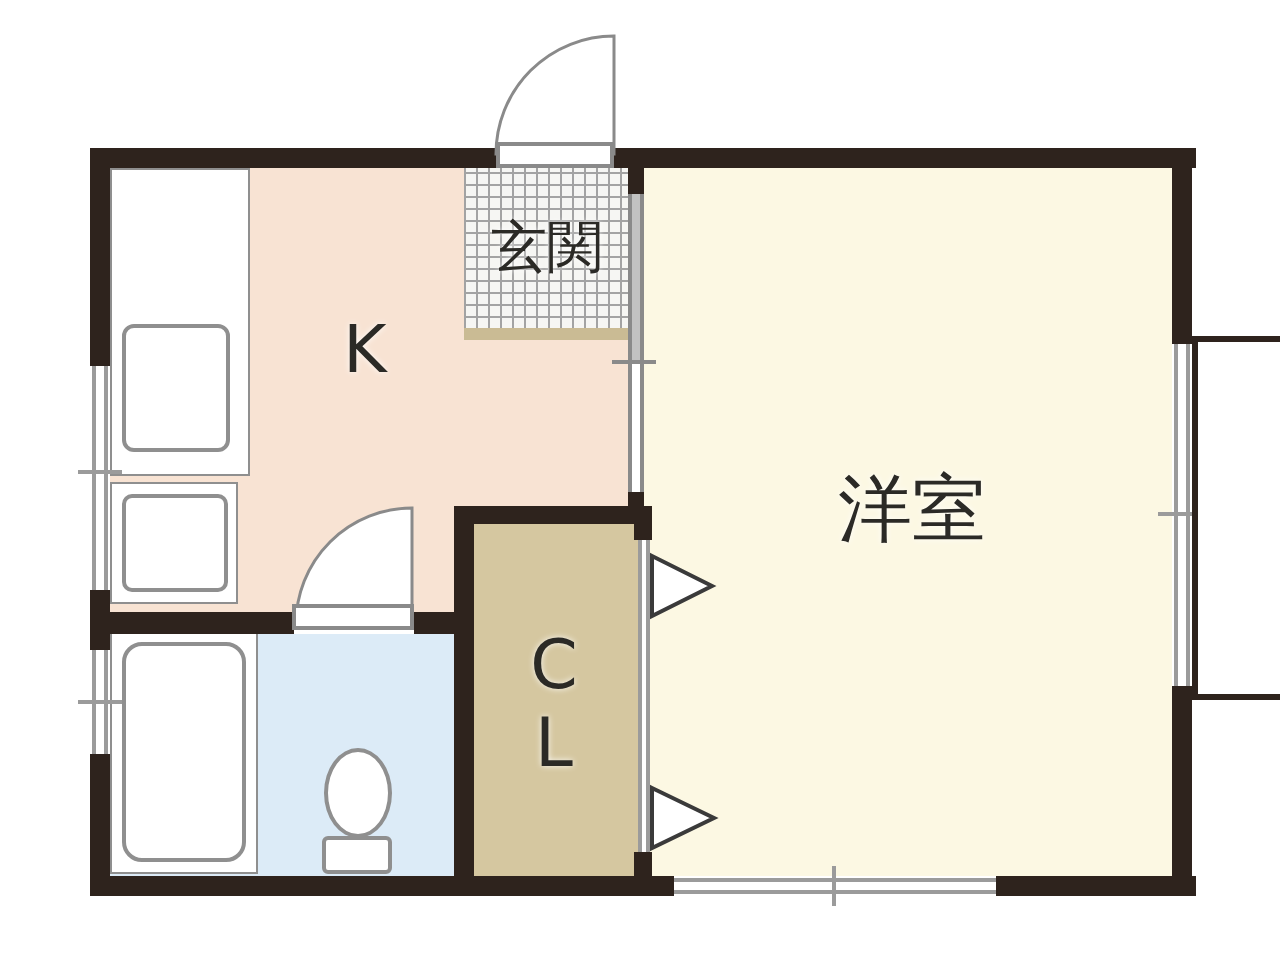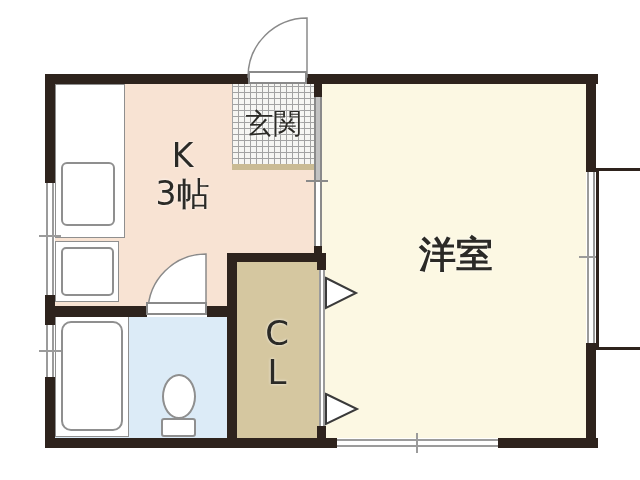--- a/index.html
+++ b/index.html
@@ -101,23 +101,22 @@
   </svg>
 
   <div class="abs slab" style="left:218px;top:71px;width:59px;height:13px;"></div>
   <div class="abs slab" style="left:116px;top:302px;width:61px;height:13px;"></div>
 
   <div class="label" style="left:202px;top:84px;width:83px;height:80px;font-size:28px;font-weight:500;">
     <span>玄関</span>
   </div>
   <div class="label" style="left:95px;top:130px;width:115px;height:90px;font-size:33px;font-weight:500;">
     <span>K</span>
-    <span>3帖</span>
   </div>
-  <div class="label" style="left:346px;top:206px;width:160px;height:98px;font-size:37px;font-weight:700;align-items:center;">
+  <div class="label" style="left:346px;top:206px;width:160px;height:98px;font-size:37px;font-weight:400;align-items:center;">
     <span>洋室</span>
   </div>
   <div class="label" style="left:225px;top:310px;width:44px;height:86px;font-size:34px;font-weight:500;">
     <span>C</span>
     <span>L</span>
   </div>
 
 </div>
 
 </body></html>

